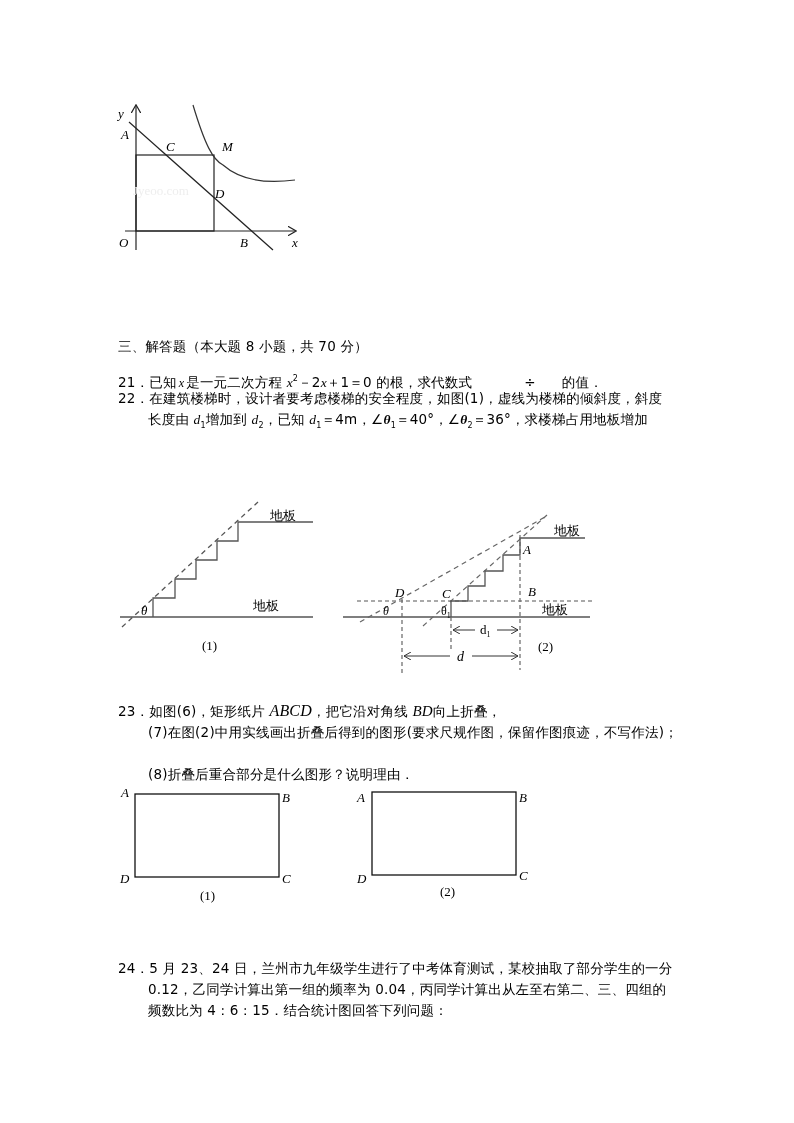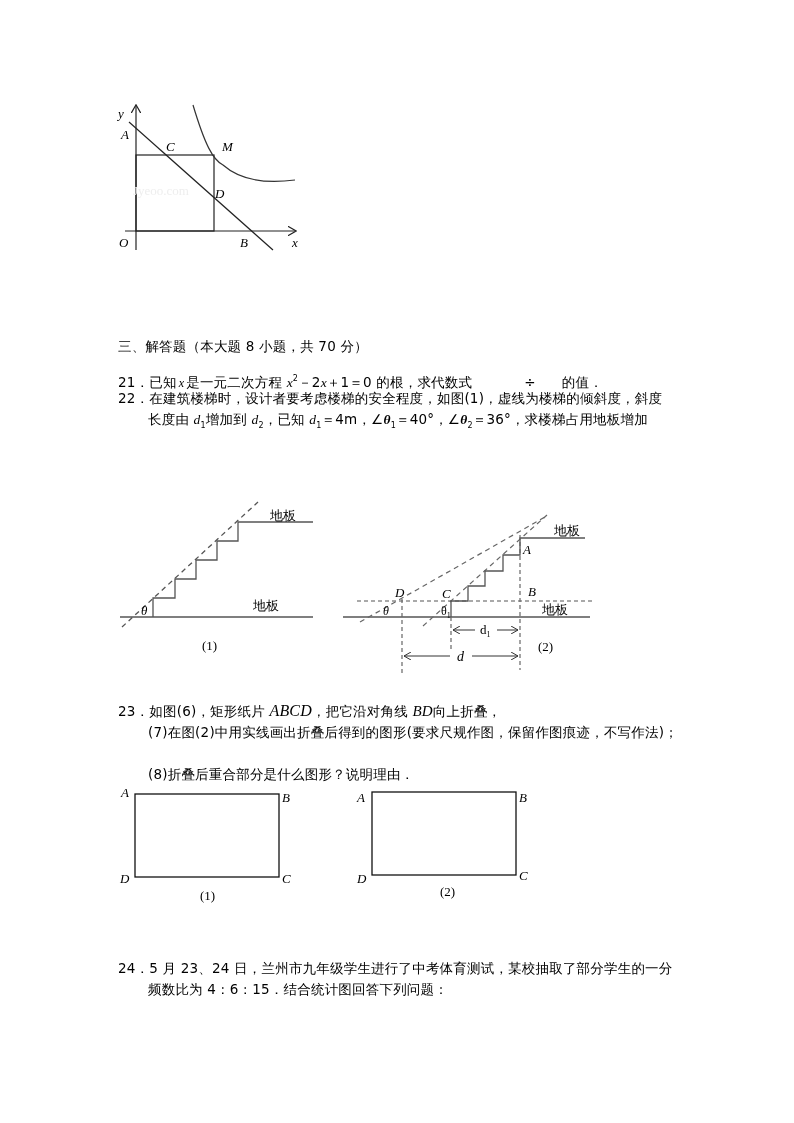--- a/index.html
+++ b/index.html
@@ -107,14 +107,15 @@
   <rect x="262" y="7" width="144" height="83" fill="none" stroke="#111" stroke-width="1.3"></rect>
   <text x="247" y="17" font-size="13" font-style="italic">A</text>
   <text x="409" y="17" font-size="13" font-style="italic">B</text>
   <text x="409" y="95" font-size="13" font-style="italic">C</text>
   <text x="247" y="98" font-size="13" font-style="italic">D</text>
   <text x="330" y="111" font-size="13">(2)</text>
 </svg>
 
 <div class="abs txt" style="left:118px;top:930px;margin-top:28px;">
   <div><span>24．</span><span>5 月 23、24 日，兰州市九年级学生进行了中考体育测试，某校抽取了部分学生的一分</span></div>
+  <div style="padding-left:30px"><span>0.12，乙同学计算出第一组的频率为 0.04，丙同学计算出从左至右第二、三、四组的</span></div>
   <div style="padding-left:30px"><span>频数比为 4：6：15．结合统计图回答下列问题：</span></div>
 </div>
 
 </body></html>

